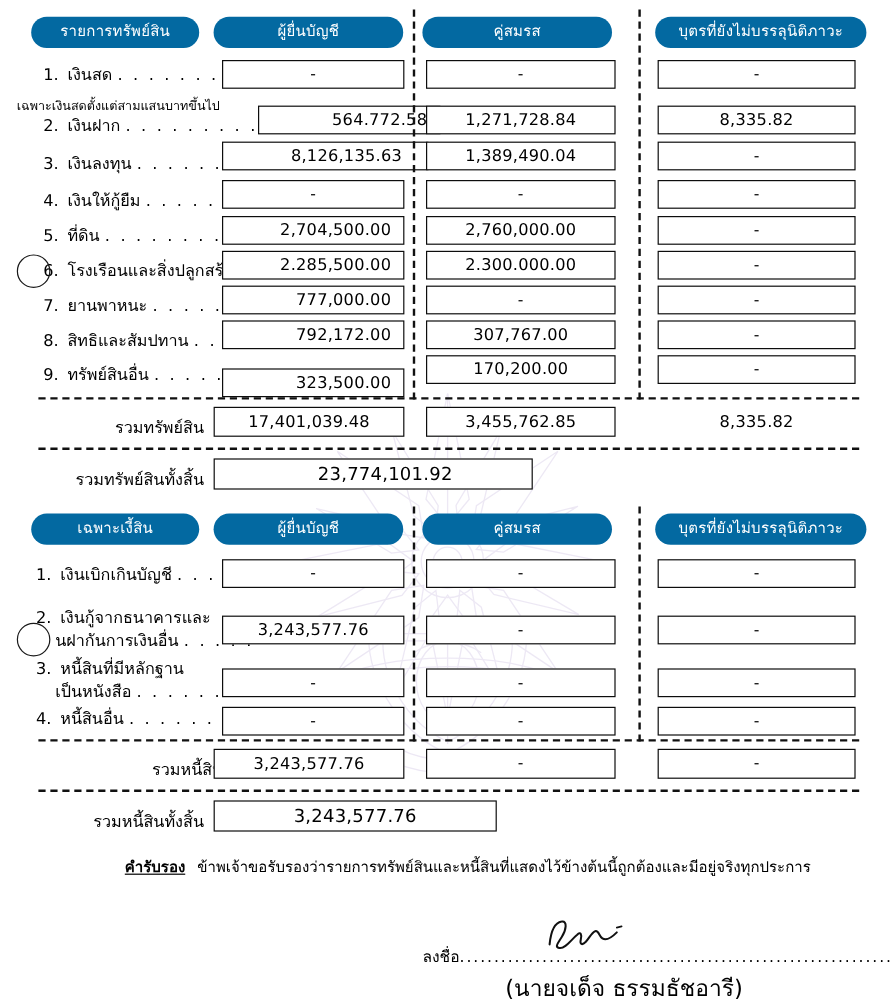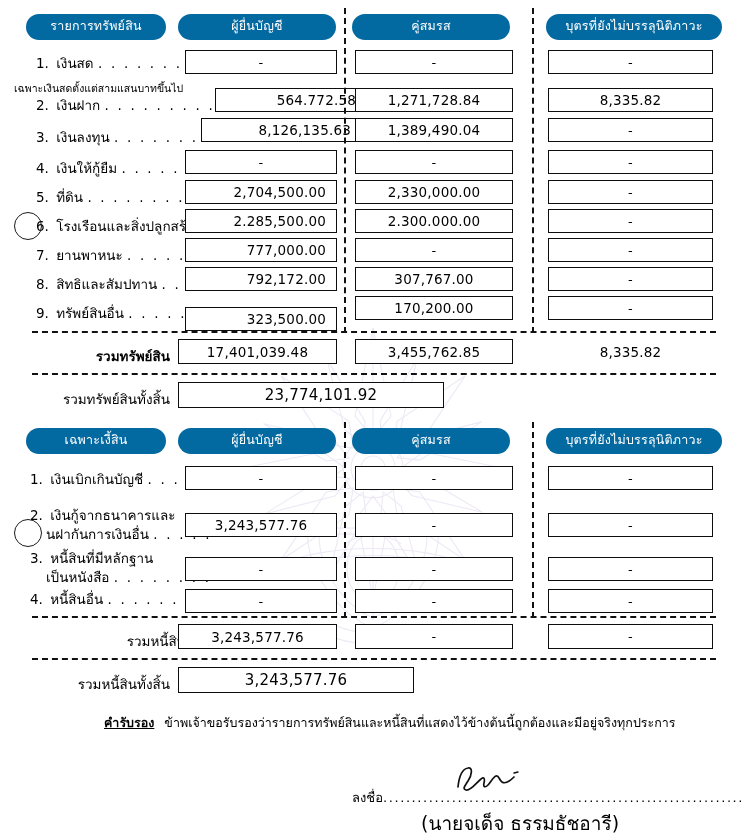--- a/index.html
+++ b/index.html
@@ -275,54 +275,54 @@
     <div class="rowlabel" style="left:36px; top:306px;">
       <span class="num">9.</span>
       <span>ทรัพย์สินอื่น</span>
       <span class="dots">. . . . . .</span>
     </div>
 
     <div class="pencircle" style="left:14px; top:212px;"></div>
 
     <div class="vbox dash" style="left:185px; top:50px; width:152px; height:24px;">-</div>
     <div class="vbox" style="left:185px; top:88px; width:152px; height:24px; justify-content:flex-end; padding-right:10px;margin-left:30px;">564.772.58</div>
-    <div class="vbox" style="left:201px; top:118px; width:172px; height:24px; justify-content:flex-end; padding-right:21px;">8,126,135.63</div>
+    <div class="vbox" style="left:185px; top:118px; width:172px; height:24px; justify-content:flex-end; padding-right:21px;">8,126,135.63</div>
     <div class="vbox dash" style="left:185px; top:150px; width:152px; height:24px;">-</div>
     <div class="vbox" style="left:185px; top:180px; width:152px; height:24px; justify-content:flex-end; padding-right:10px;">2,704,500.00</div>
     <div class="vbox" style="left:185px; top:209px; width:152px; height:24px; justify-content:flex-end; padding-right:10px;">2.285,500.00</div>
     <div class="vbox" style="left:185px; top:238px; width:152px; height:24px; justify-content:flex-end; padding-right:10px;">777,000.00</div>
     <div class="vbox" style="left:185px; top:267px; width:152px; height:24px; justify-content:flex-end; padding-right:10px;">792,172.00</div>
     <div class="vbox" style="left:185px; top:296px; width:152px; height:24px; justify-content:flex-end; padding-right:10px;margin-top:11px;">323,500.00</div>
 
     <div class="vbox dash" style="left:355px; top:50px; width:158px; height:24px;">-</div>
     <div class="vbox" style="left:355px; top:88px; width:158px; height:24px;">1,271,728.84</div>
     <div class="vbox" style="left:355px; top:118px; width:158px; height:24px;">1,389,490.04</div>
     <div class="vbox dash" style="left:355px; top:150px; width:158px; height:24px;">-</div>
-    <div class="vbox" style="left:355px; top:180px; width:158px; height:24px;">2,330,000.00</div>
+    <div class="vbox" style="left:355px; top:180px; width:158px; height:24px;">2,760,000.00</div>
     <div class="vbox" style="left:355px; top:209px; width:158px; height:24px;">2.300.000.00</div>
     <div class="vbox dash" style="left:355px; top:238px; width:158px; height:24px;">-</div>
     <div class="vbox" style="left:355px; top:267px; width:158px; height:24px;">307,767.00</div>
     <div class="vbox" style="left:355px; top:296px; width:158px; height:24px;">170,200.00</div>
 
     <div class="vbox dash" style="left:548px; top:50px; width:165px; height:24px;">-</div>
     <div class="vbox" style="left:548px; top:88px; width:165px; height:24px;">8,335.82</div>
     <div class="vbox dash" style="left:548px; top:118px; width:165px; height:24px;">-</div>
     <div class="vbox dash" style="left:548px; top:150px; width:165px; height:24px;">-</div>
     <div class="vbox dash" style="left:548px; top:180px; width:165px; height:24px;">-</div>
     <div class="vbox dash" style="left:548px; top:209px; width:165px; height:24px;">-</div>
     <div class="vbox dash" style="left:548px; top:238px; width:165px; height:24px;">-</div>
     <div class="vbox dash" style="left:548px; top:267px; width:165px; height:24px;">-</div>
     <div class="vbox dash" style="left:548px; top:296px; width:165px; height:24px;">-</div>
 
     <div class="vdash" style="left:344px; top:8px; height:325px;"></div>
     <div class="vdash" style="left:532px; top:8px; height:325px;"></div>
     <div class="hdash" style="left:32px; top:331px; width:684px;"></div>
     <div class="hdash" style="left:32px; top:373px; width:684px;"></div>
 
-    <div class="totlabel" style="left:60px; top:345px; width:110px;font-weight:bold;">รวมทรัพย์สิน</div>
+    <div class="totlabel" style="left:60px; top:345px; width:110px;">รวมทรัพย์สิน</div>
     <div class="vbox" style="left:178px; top:339px; width:159px; height:25px;">17,401,039.48</div>
     <div class="vbox" style="left:355px; top:339px; width:158px; height:25px;">3,455,762.85</div>
     <div class="vbox" style="left:548px; top:339px; width:165px; height:25px; border-color:#ffffff;">8,335.82</div>
 
     <div class="totlabel" style="left:30px; top:388px; width:140px;">รวมทรัพย์สินทั้งสิ้น</div>
     <div class="vbox big" style="left:178px; top:382px; width:266px; height:26px;padding-left:20px;">23,774,101.92</div>
 
     <div class="pill" style="left:26px; top:428px; width:140px;">
       <span>เฉพาะเงี้สิน</span>
     </div>

